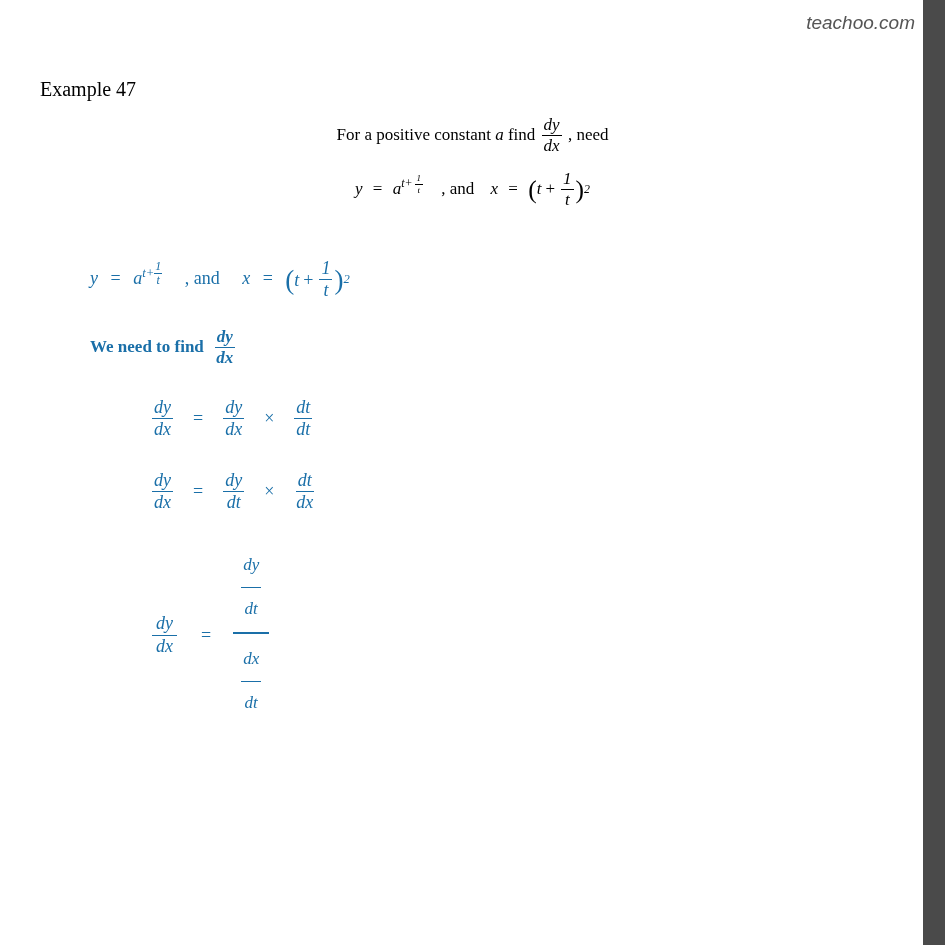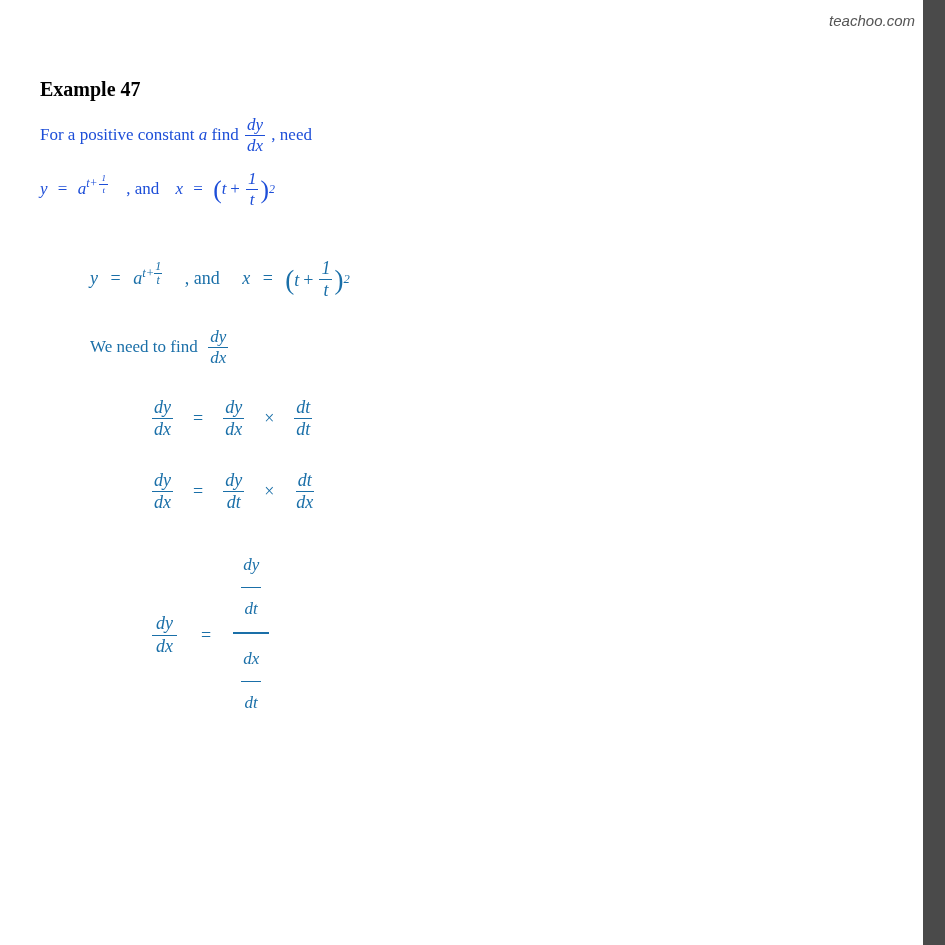--- a/index.html
+++ b/index.html
@@ -33,38 +33,39 @@
       width: 22px;
       height: 945px;
       background: #4a4a4a;
     }
 
     .brand {
       position: absolute;
       top: 12px;
       right: 30px;
       font-family: Arial, sans-serif;
-      font-size: 15px;
+      font-size: 19px;
       color: #555;
       font-style: italic;
     }
 
     .example-title {
       font-size: 20px;
-      font-weight: bold;
+      font-weight: normal;
       color: #000;
       margin-bottom: 14px;
       margin-top: 48px;
     }
 
     .problem-statement {
       font-size: 17px;
-      color: #1d4ed8;
+      color: #000000;
       line-height: 1.8;
       margin-bottom: 10px;
+      text-align: center;
     }
 
     .math-inline {
       font-style: italic;
     }
 
     .fraction {
       display: inline-flex;
       flex-direction: column;
       align-items: center;
@@ -106,20 +107,21 @@
       color: #1a6fa8;
       margin-bottom: 18px;
       line-height: 2;
     }
 
     .need-to-find {
       font-size: 17px;
       color: #1a6fa8;
       margin-bottom: 22px;
       line-height: 2;
+      font-weight: bold;
     }
 
     .equation-block {
       margin-bottom: 24px;
       padding-left: 60px;
       font-size: 18px;
       color: #1a6fa8;
       line-height: 2.5;
     }
 

